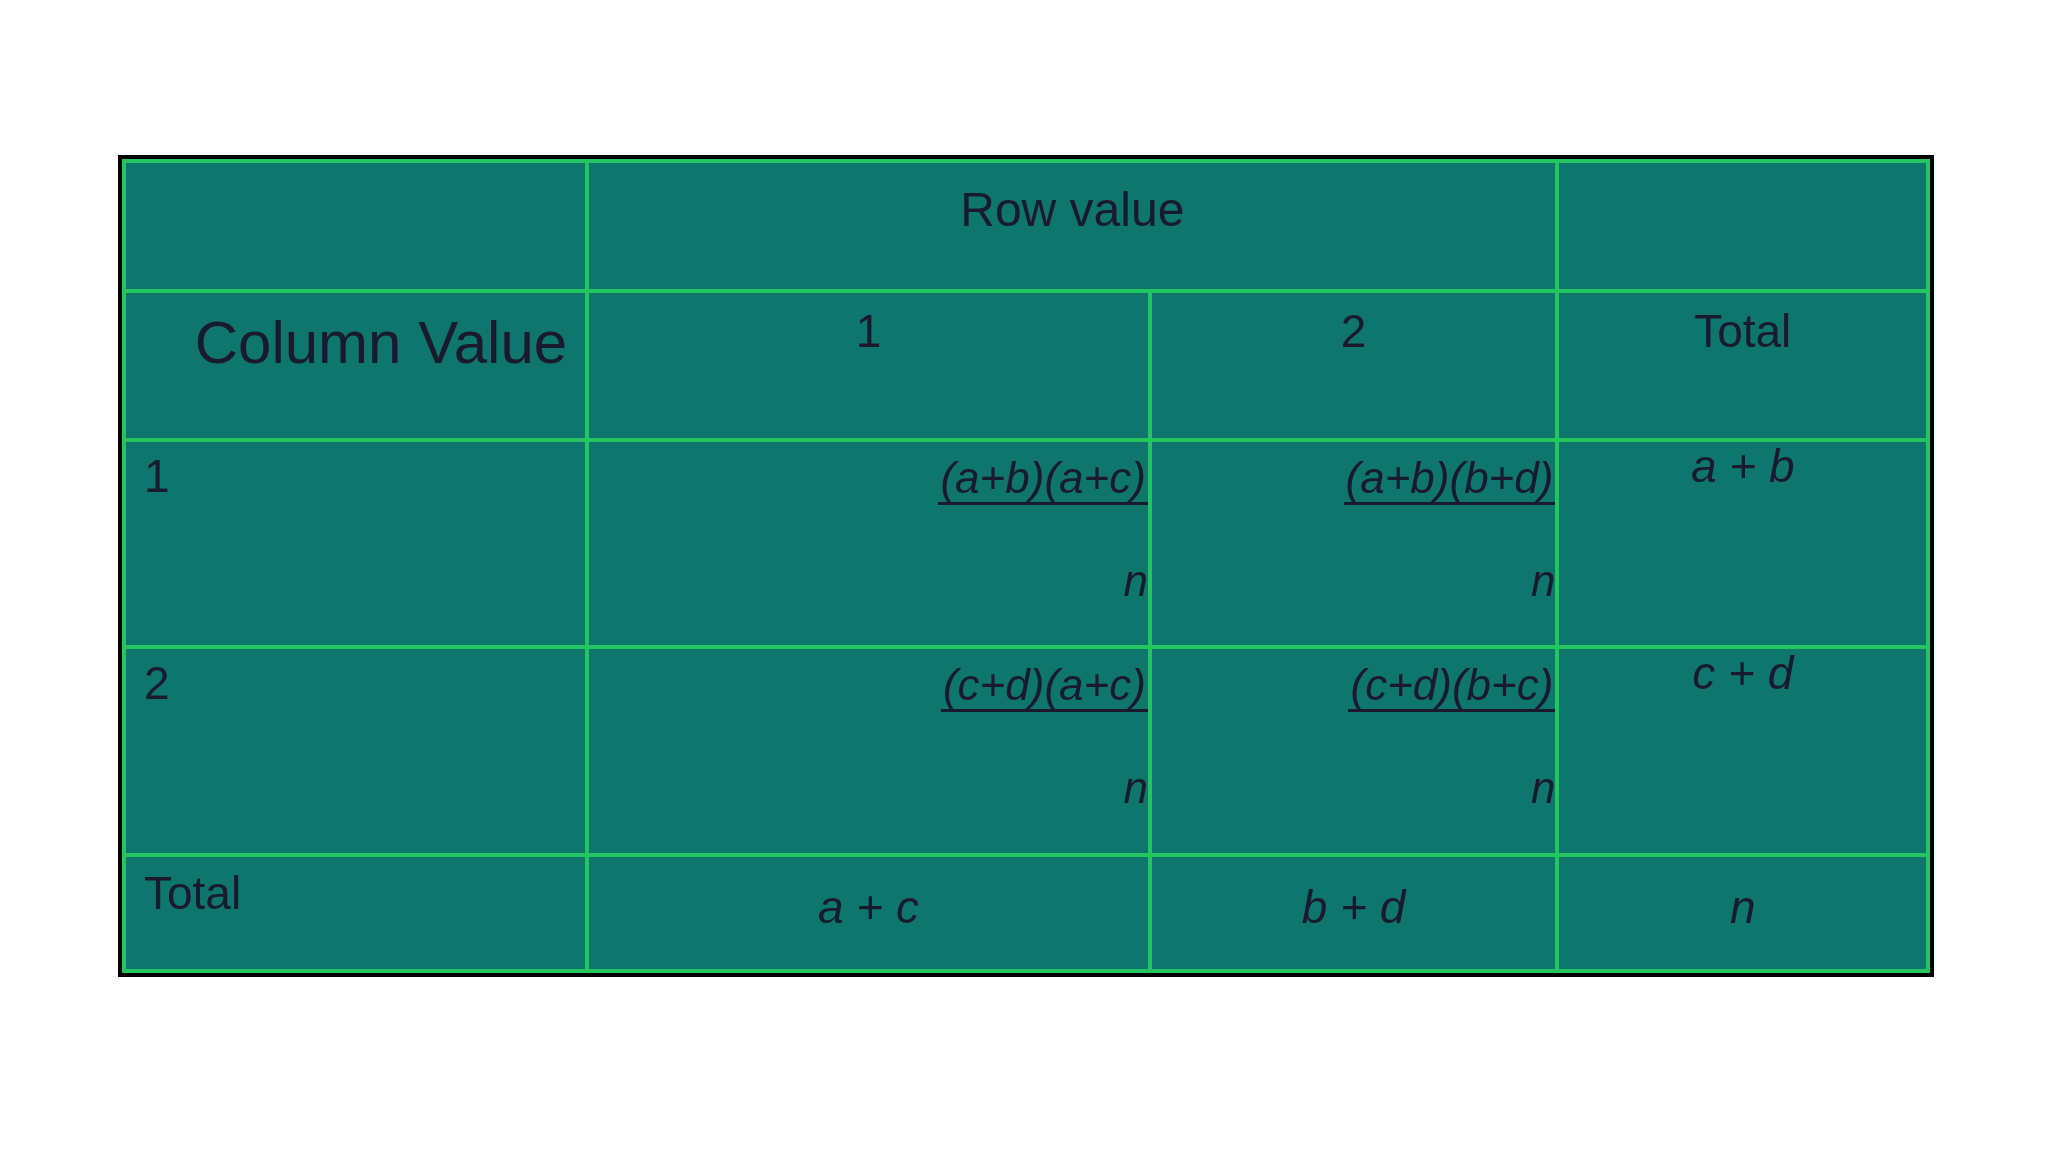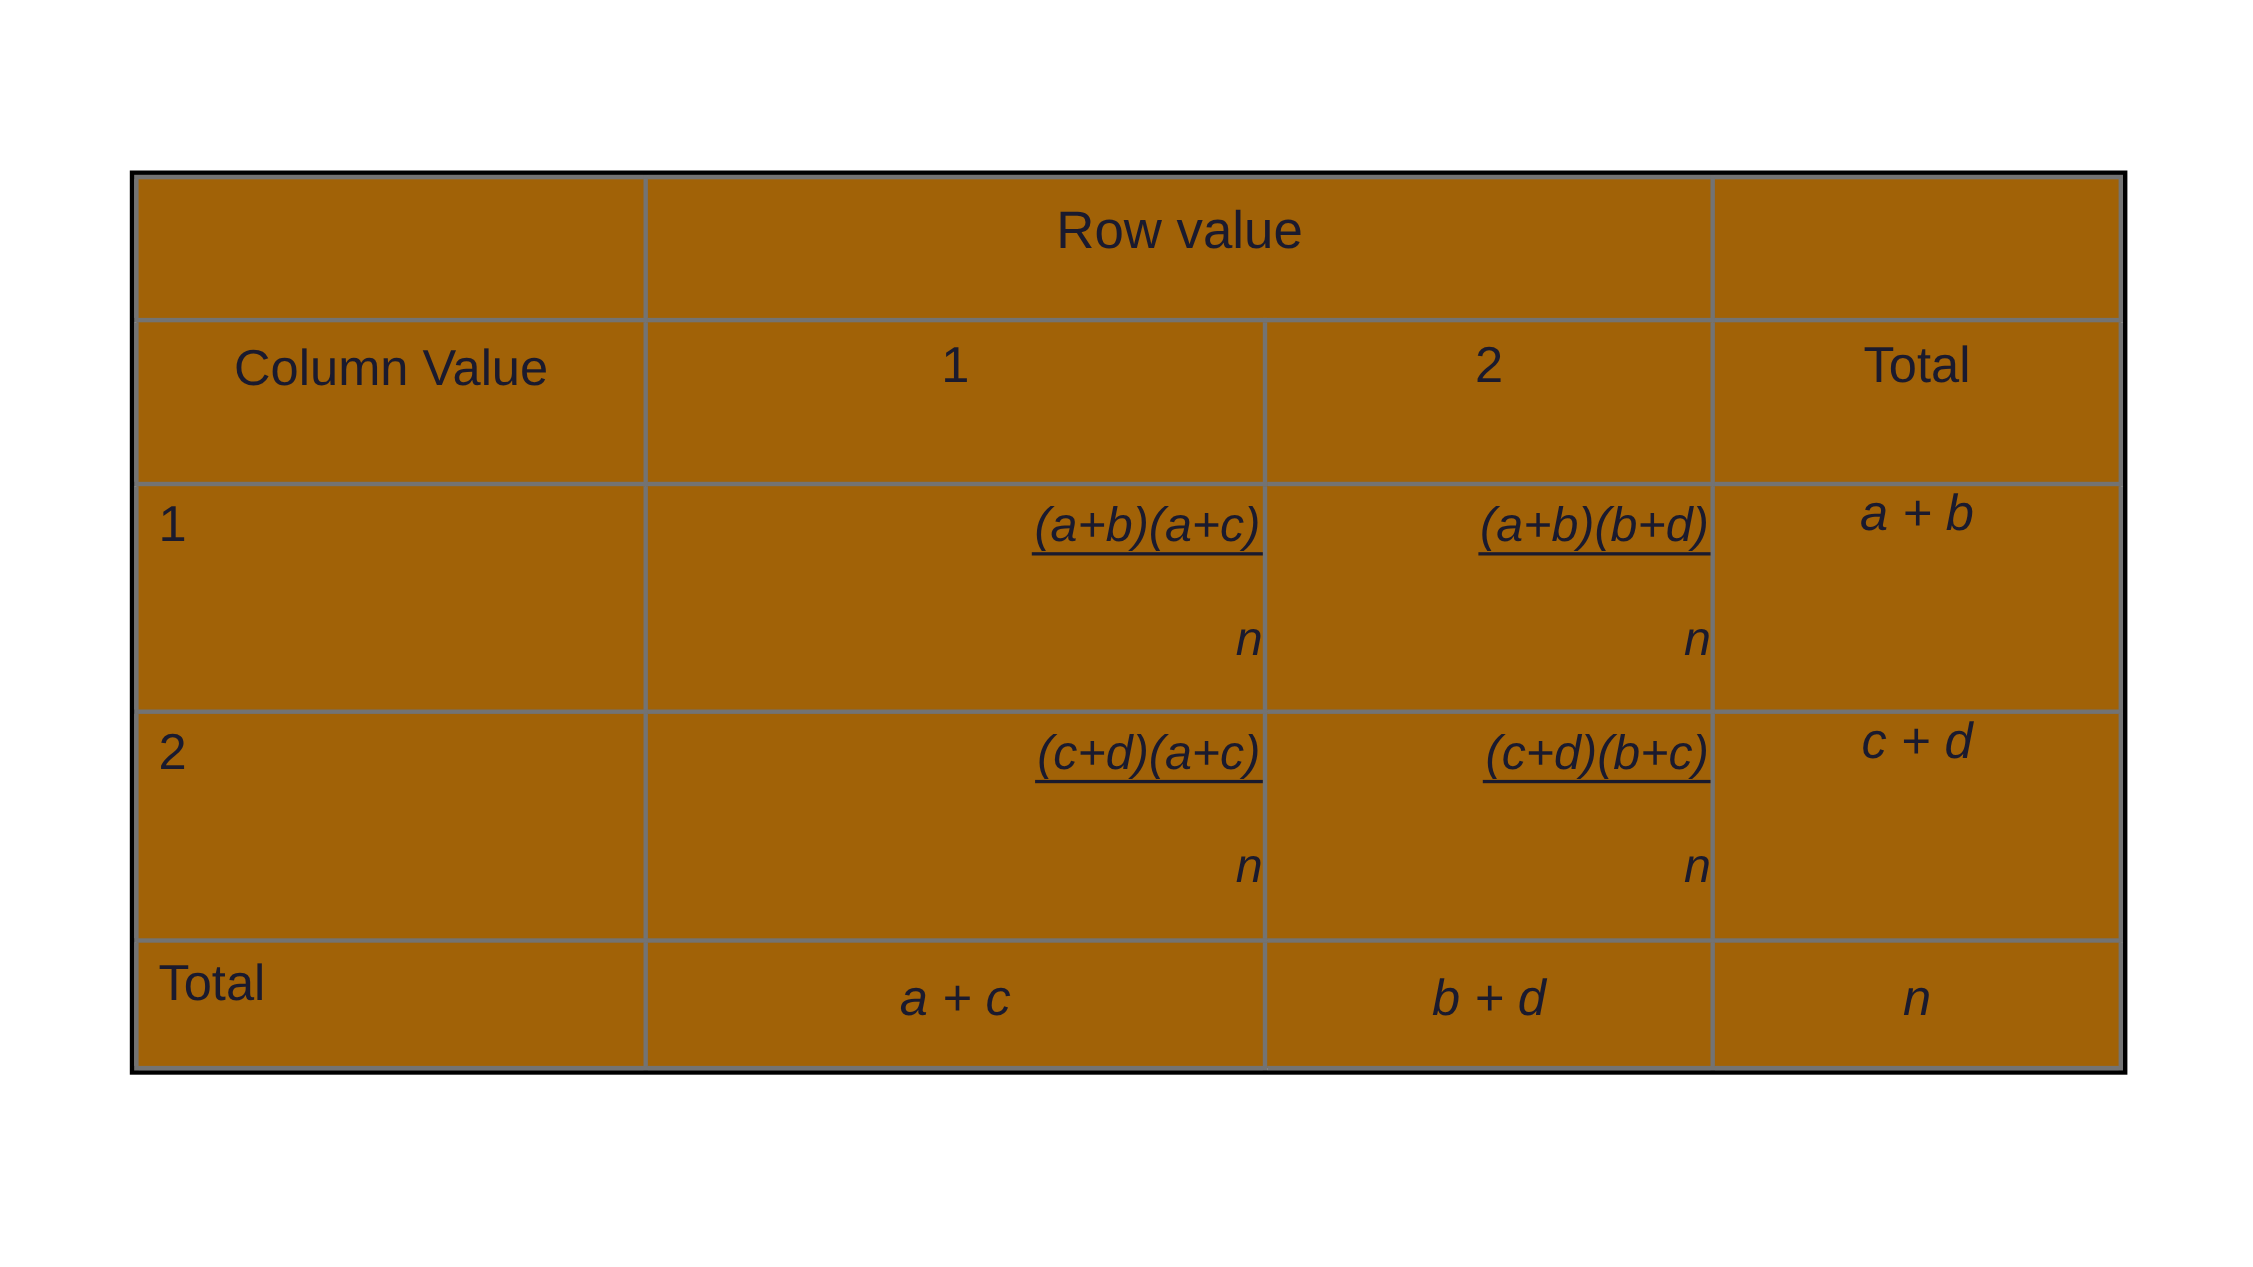--- a/index.html
+++ b/index.html
@@ -26,22 +26,22 @@
     position: absolute;
     left: 122px;
     top: 159px;
     width: 1808px;
     border-collapse: collapse;
     table-layout: fixed;
     background: #ffffff;
   }
 
   .contingency-table td {
-    border: 4px solid #737373;
-    background: #a16207;
+    border: 4px solid #22c55e;
+    background: #0f766e;
     padding: 0;
     vertical-align: top;
     color: #1a1a2e;
     font-size: 46px;
     line-height: 1.05;
   }
 
   
   .contingency-table {
     outline: 4px solid #000000;
@@ -69,22 +69,22 @@
   }
 
   .rowvalue-head {
     padding-top: 22px;
     text-align: center;
     font-size: 48px;
   }
 
   .colvalue-head {
     padding-top: 12px;
-    text-align: center;
-    font-size: 46px;
+    text-align: right;
+    font-size: 60px;
     line-height: 1.28;
   }
 
   .num-head {
     padding-top: 14px;
     text-align: center;
     font-size: 46px;
   }
 
   .row-num {

